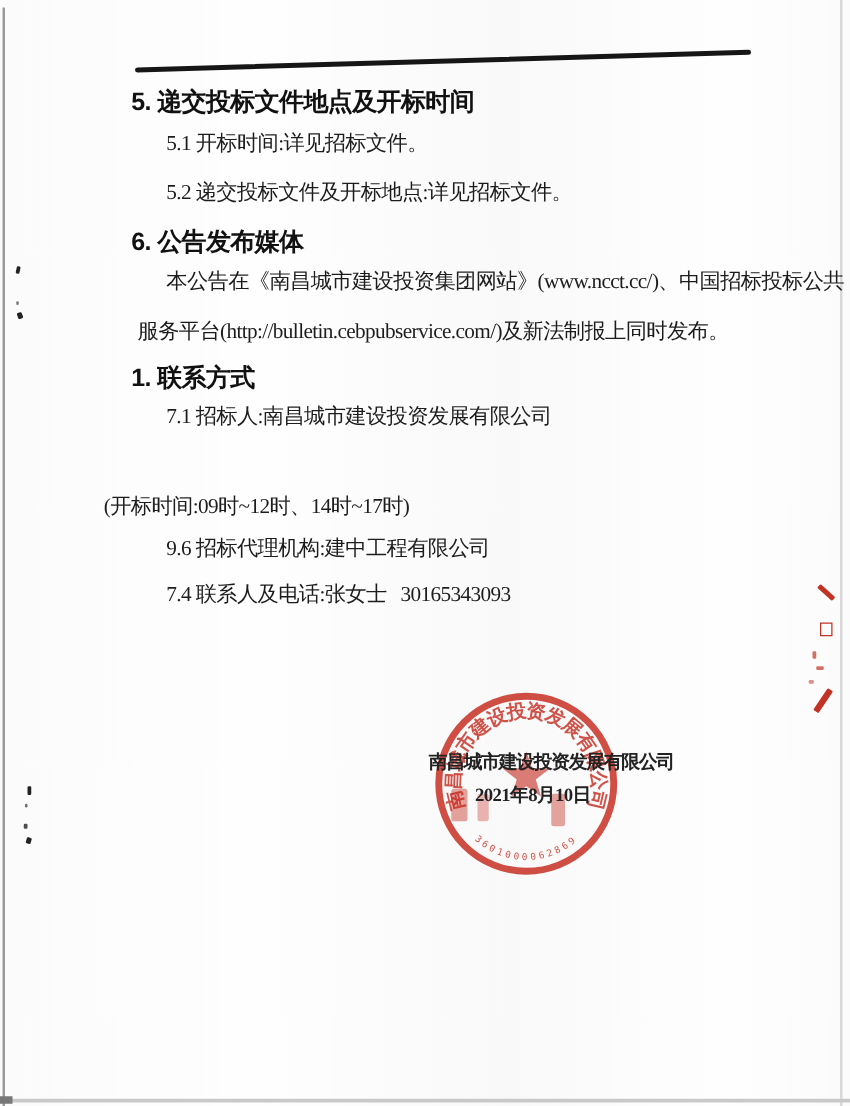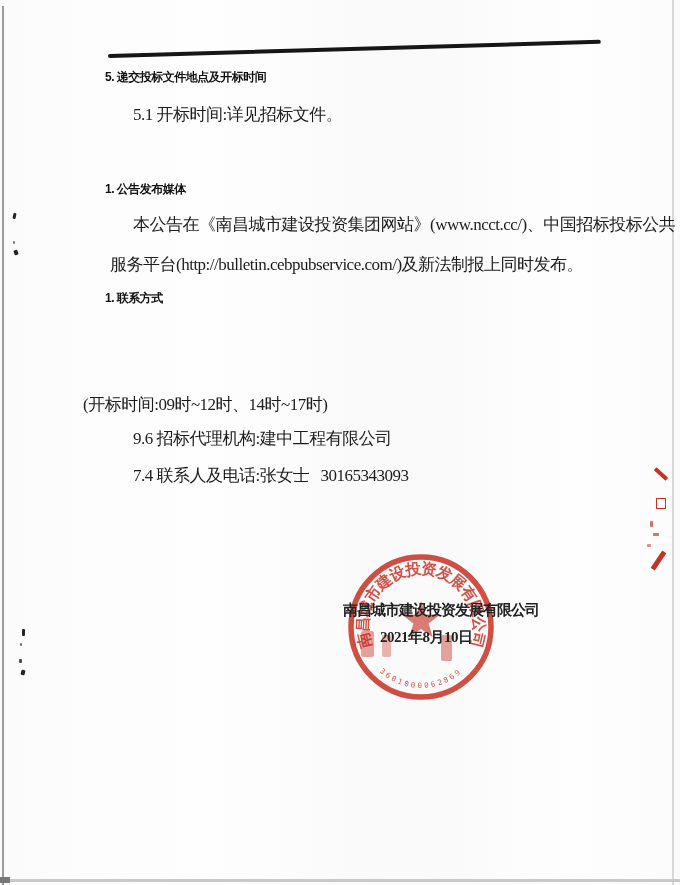--- a/index.html
+++ b/index.html
@@ -3,21 +3,21 @@
 <meta charset="utf-8">
 <style>
   html,body { margin:0; padding:0; background:#e9e9e9; }
   .page {
     position:relative; width:680px; height:885px; overflow:hidden;
     background: linear-gradient(90deg,#fbfbfb,#fefefe 30%,#f9f9f9 60%,#fefefe 85%,#fbfbfb);
     font-family:"Liberation Serif","DejaVu Serif",serif;
     color:#1c1c1c;
   }
   .line { position:absolute; white-space:pre; font-size:17px; letter-spacing:-0.5px; line-height:1.2; }
-  .heading { font-family:"Liberation Sans","DejaVu Sans",sans-serif; font-weight:bold; font-size:12px; color:#111; letter-spacing:-0.5px;text-align:right; }
+  .heading { font-family:"Liberation Sans","DejaVu Sans",sans-serif; font-weight:bold; font-size:20px; color:#111; letter-spacing:-0.5px;text-align:right; }
   .sig { font-size:15px; color:#222; }
   
   .edge-left   { position:absolute; left:2px; top:6px; width:2px; height:879px; background:#9a9a9a; }
   .edge-right  { position:absolute; left:672px; top:0; width:2px; height:885px; background:#d8d8d8; }
   .edge-bottom { position:absolute; left:0; top:879px; width:680px; height:3px; background:#c9c9c9; }
   .edge-corner { position:absolute; left:0; top:877px; width:10px; height:6px; background:#787878; }
   .topline {
     position:absolute; left:108px; top:54px; width:493px; height:4px;
     background:#161616; transform:rotate(-1.65deg); transform-origin:left center; border-radius:2px;
   }
@@ -48,26 +48,28 @@
 
   <div class="redmark" style="left:653px;top:472px;width:16px;height:4px;transform:rotate(42deg)"></div>
   <div class="redglyph" style="left:656px;top:498px;width:8px;height:9px"></div>
   <div class="redmark" style="left:650px;top:521px;width:3px;height:6px;opacity:.7"></div>
   <div class="redmark" style="left:653px;top:533px;width:6px;height:3px;opacity:.7"></div>
   <div class="redmark" style="left:647px;top:544px;width:4px;height:3px;opacity:.55"></div>
   <div class="redmark" style="left:648px;top:558px;width:21px;height:5px;transform:rotate(-56deg)"></div>
 
   <div class="line heading" style="left:105px;top:70px">5. 递交投标文件地点及开标时间</div>
   <div class="line" style="left:133px;top:105px">5.1 开标时间:详见招标文件。</div>
+  <div class="line" style="left:133px;top:144px">5.2 递交投标文件及开标地点:详见招标文件。</div>
 
-  <div class="line heading" style="left:105px;top:182px">1. 公告发布媒体</div>
+  <div class="line heading" style="left:105px;top:182px">6. 公告发布媒体</div>
   <div class="line" style="left:110px;top:255px">服务平台(http://bulletin.cebpubservice.com/)及新法制报上同时发布。</div>
   <div class="line" style="left:133px;top:215px">本公告在《南昌城市建设投资集团网站》(www.ncct.cc/)、中国招标投标公共</div>
 
   <div class="line heading" style="left:105px;top:291px">1. 联系方式</div>
+  <div class="line" style="left:133px;top:323px">7.1 招标人:南昌城市建设投资发展有限公司</div>
   <div class="line" style="left:83px;top:395px">(开标时间:09时~12时、14时~17时)</div>
   <div class="line" style="left:133px;top:429px">9.6 招标代理机构:建中工程有限公司</div>
   <div class="line" style="left:133px;top:466px">7.4 联系人及电话:张女士   30165343093</div>
 
   <svg class="seal" viewBox="0 0 152 152">
     <circle cx="76" cy="76" r="70" fill="none" stroke="#c5281c" stroke-width="5.5" opacity="0.82"></circle>
     <defs>
       <path id="ringPath" d="M 28 98.4 A 53 53 0 1 1 124 98.4" fill="none"></path>
       <path id="serialPath" d="M 26 111 A 61 61 0 0 0 126 111" fill="none"></path>
     </defs>

